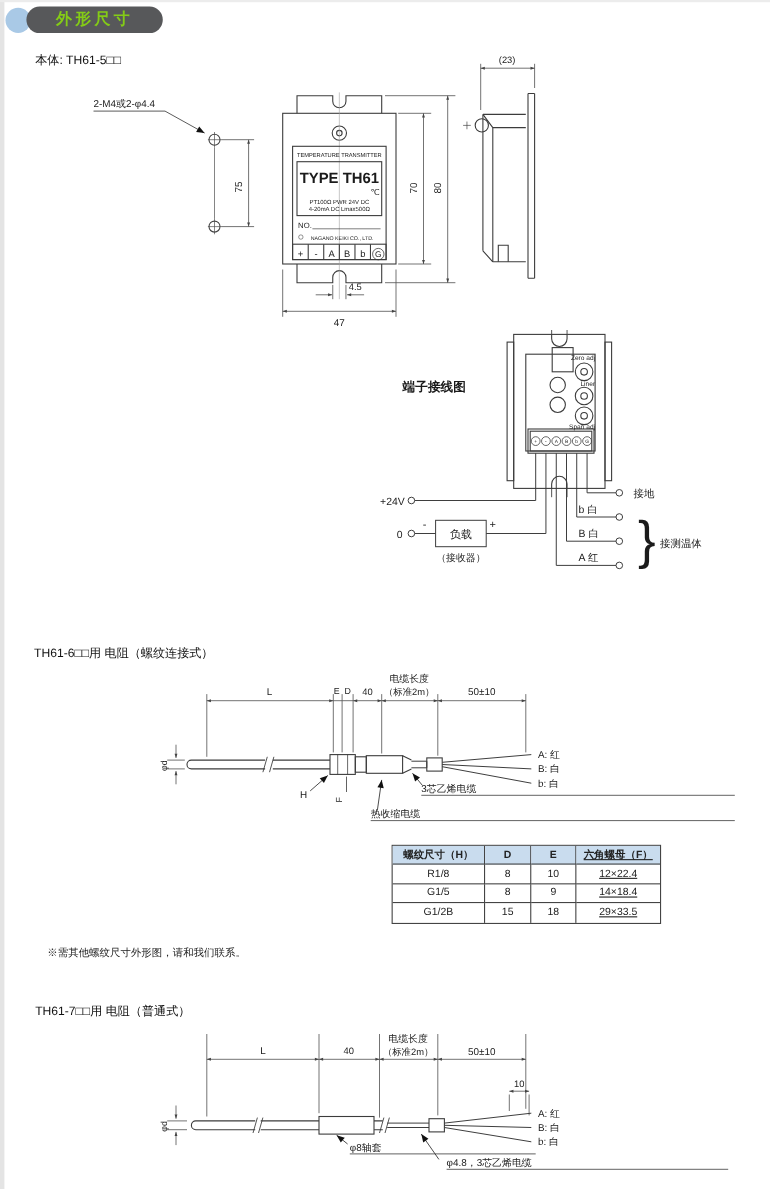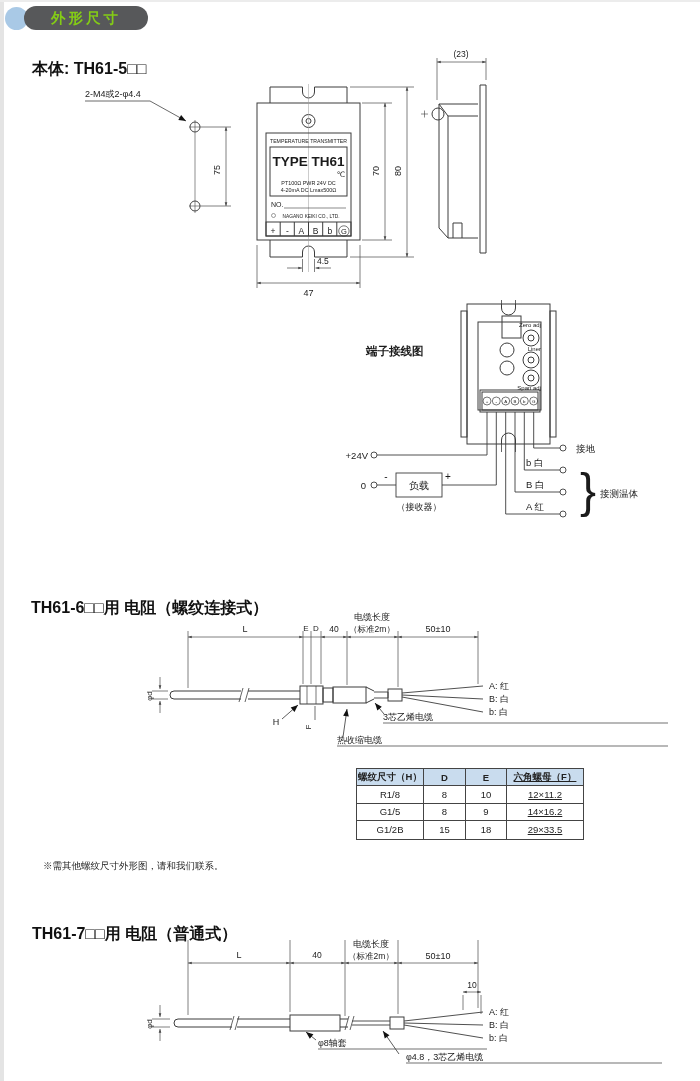--- a/index.html
+++ b/index.html
@@ -5,35 +5,35 @@
   html,body{margin:0;padding:0;background:#fff;}
   .page{position:relative;width:700px;height:1081px;background:#fff;overflow:hidden;
         font-family:"Liberation Sans","DejaVu Sans",sans-serif;color:#1b1b1b;}
   .edge-l{position:absolute;left:0;top:0;width:4px;height:100%;background:#e4e4e4;}
   .edge-t{position:absolute;left:0;top:0;width:100%;height:2px;background:#ececec;}
   .badge{position:absolute;left:5px;top:6px;height:24px;}
   .dot{position:absolute;left:0;top:1px;width:23px;height:23px;border-radius:50%;background:var(--accent,#a9c9e6);}
   .pill{position:absolute;left:19px;top:0;width:124px;height:24px;background:var(--pill,#57585a);
         border-radius:12px;color:#84cc16;font-weight:bold;font-size:14.5px;text-align:center;
         line-height:24px;letter-spacing:3px;}
-  .sec-title{position:absolute;font-weight:bold;font-size:16px;color:#111;white-space:nowrap;margin-top:12px;}
+  .sec-title{position:absolute;font-weight:normal;font-size:11px;color:#111;white-space:nowrap;}
   #t1{left:32px;top:47px;}
   #t2{left:31px;top:586px;}
   #t3{left:32px;top:912px;}
   .note{position:absolute;left:43px;top:860px;font-size:9.5px;color:#222;font-family:Liberation Mono, monospace;}
   svg{position:absolute;left:0;}
   svg text{fill:#1b1b1b;stroke:none;}
   .tbl{position:absolute;left:356px;top:768px;border:1.5px solid #444;background:#fff;
        font-size:9.5px;color:#222;}
   .tr{display:flex;}
   .td{border-right:1px solid #444;border-bottom:1px solid #444;display:flex;align-items:center;
       justify-content:center;box-sizing:border-box;white-space:nowrap;}
   .td:last-child{border-right:none;text-decoration:underline;}
   .tr:last-child .td{border-bottom:none;}
-  .c0{width:67px}.c1{width:42px}.c2{width:41px}.c3{width:76px}
+  .c0{width:84px}.c1{width:42px}.c2{width:41px}.c3{width:76px}
   .th .td{background:var(--tblh,#c9dcee);height:17px;font-weight:bold;}
   .tr:not(.th) .td{height:17.5px;}
 </style>
 </head>
 <body>
 
 <div class="page">
   <div class="edge-l"></div>
   <div class="edge-t"></div>
 
@@ -257,27 +257,27 @@
     <div class="tr th">
       <div class="td c0">螺纹尺寸（H）</div>
       <div class="td c1">D</div>
       <div class="td c2">E</div>
       <div class="td c3">六角螺母（F）</div>
     </div>
     <div class="tr">
       <div class="td c0">R1/8</div>
       <div class="td c1">8</div>
       <div class="td c2">10</div>
-      <div class="td c3">12×11.2</div>
+      <div class="td c3">12×22.4</div>
     </div>
     <div class="tr">
       <div class="td c0">G1/5</div>
       <div class="td c1">8</div>
       <div class="td c2">9</div>
-      <div class="td c3">14×16.2</div>
+      <div class="td c3">14×18.4</div>
     </div>
     <div class="tr">
       <div class="td c0">G1/2B</div>
       <div class="td c1">15</div>
       <div class="td c2">18</div>
       <div class="td c3">29×33.5</div>
     </div>
   </div>
 
   <svg style="top:930px" width="700" height="150" viewBox="0 930 700 150">

